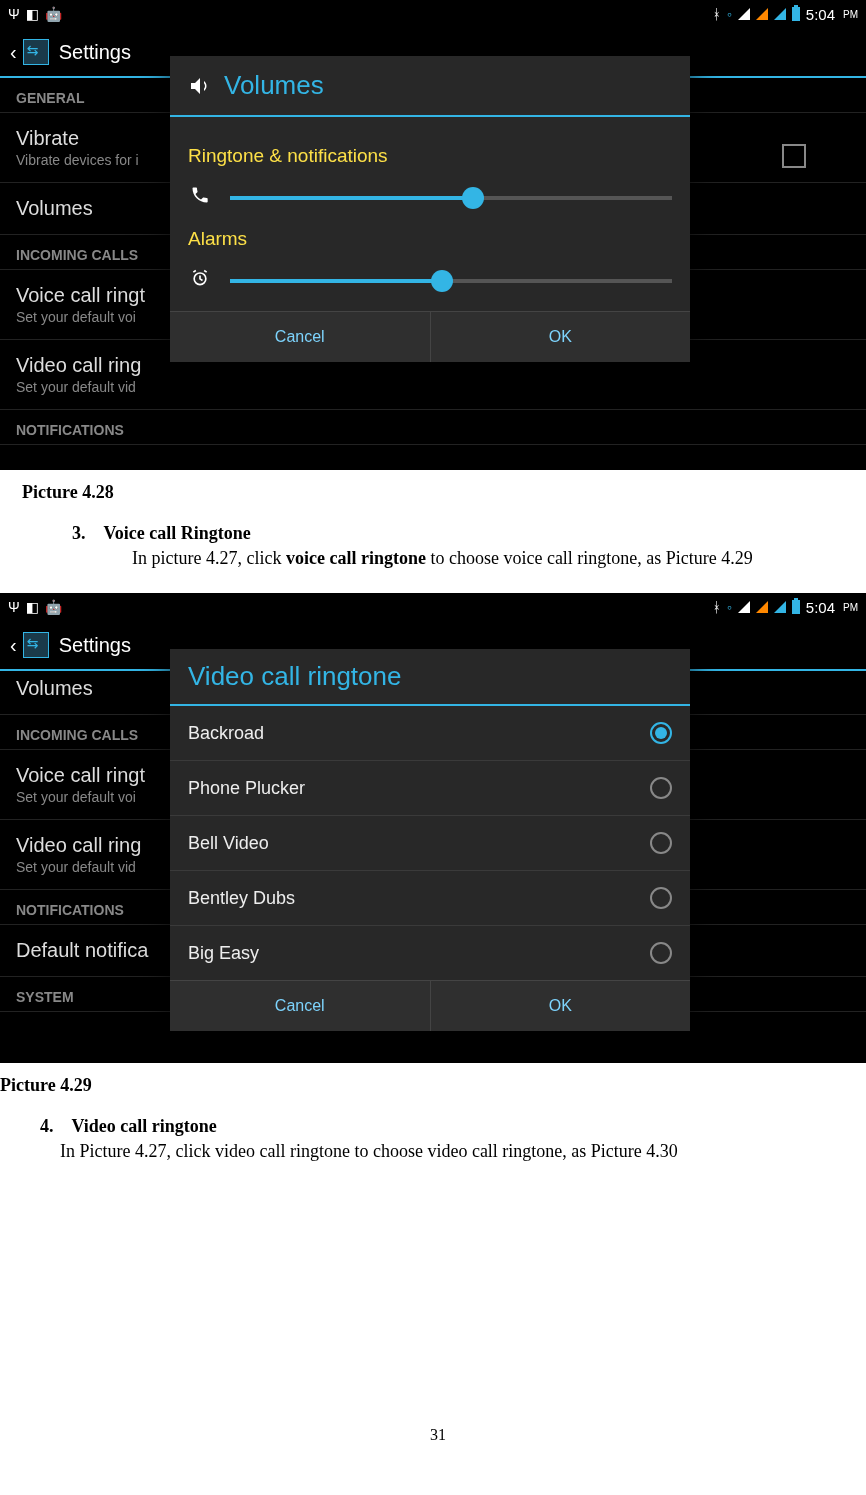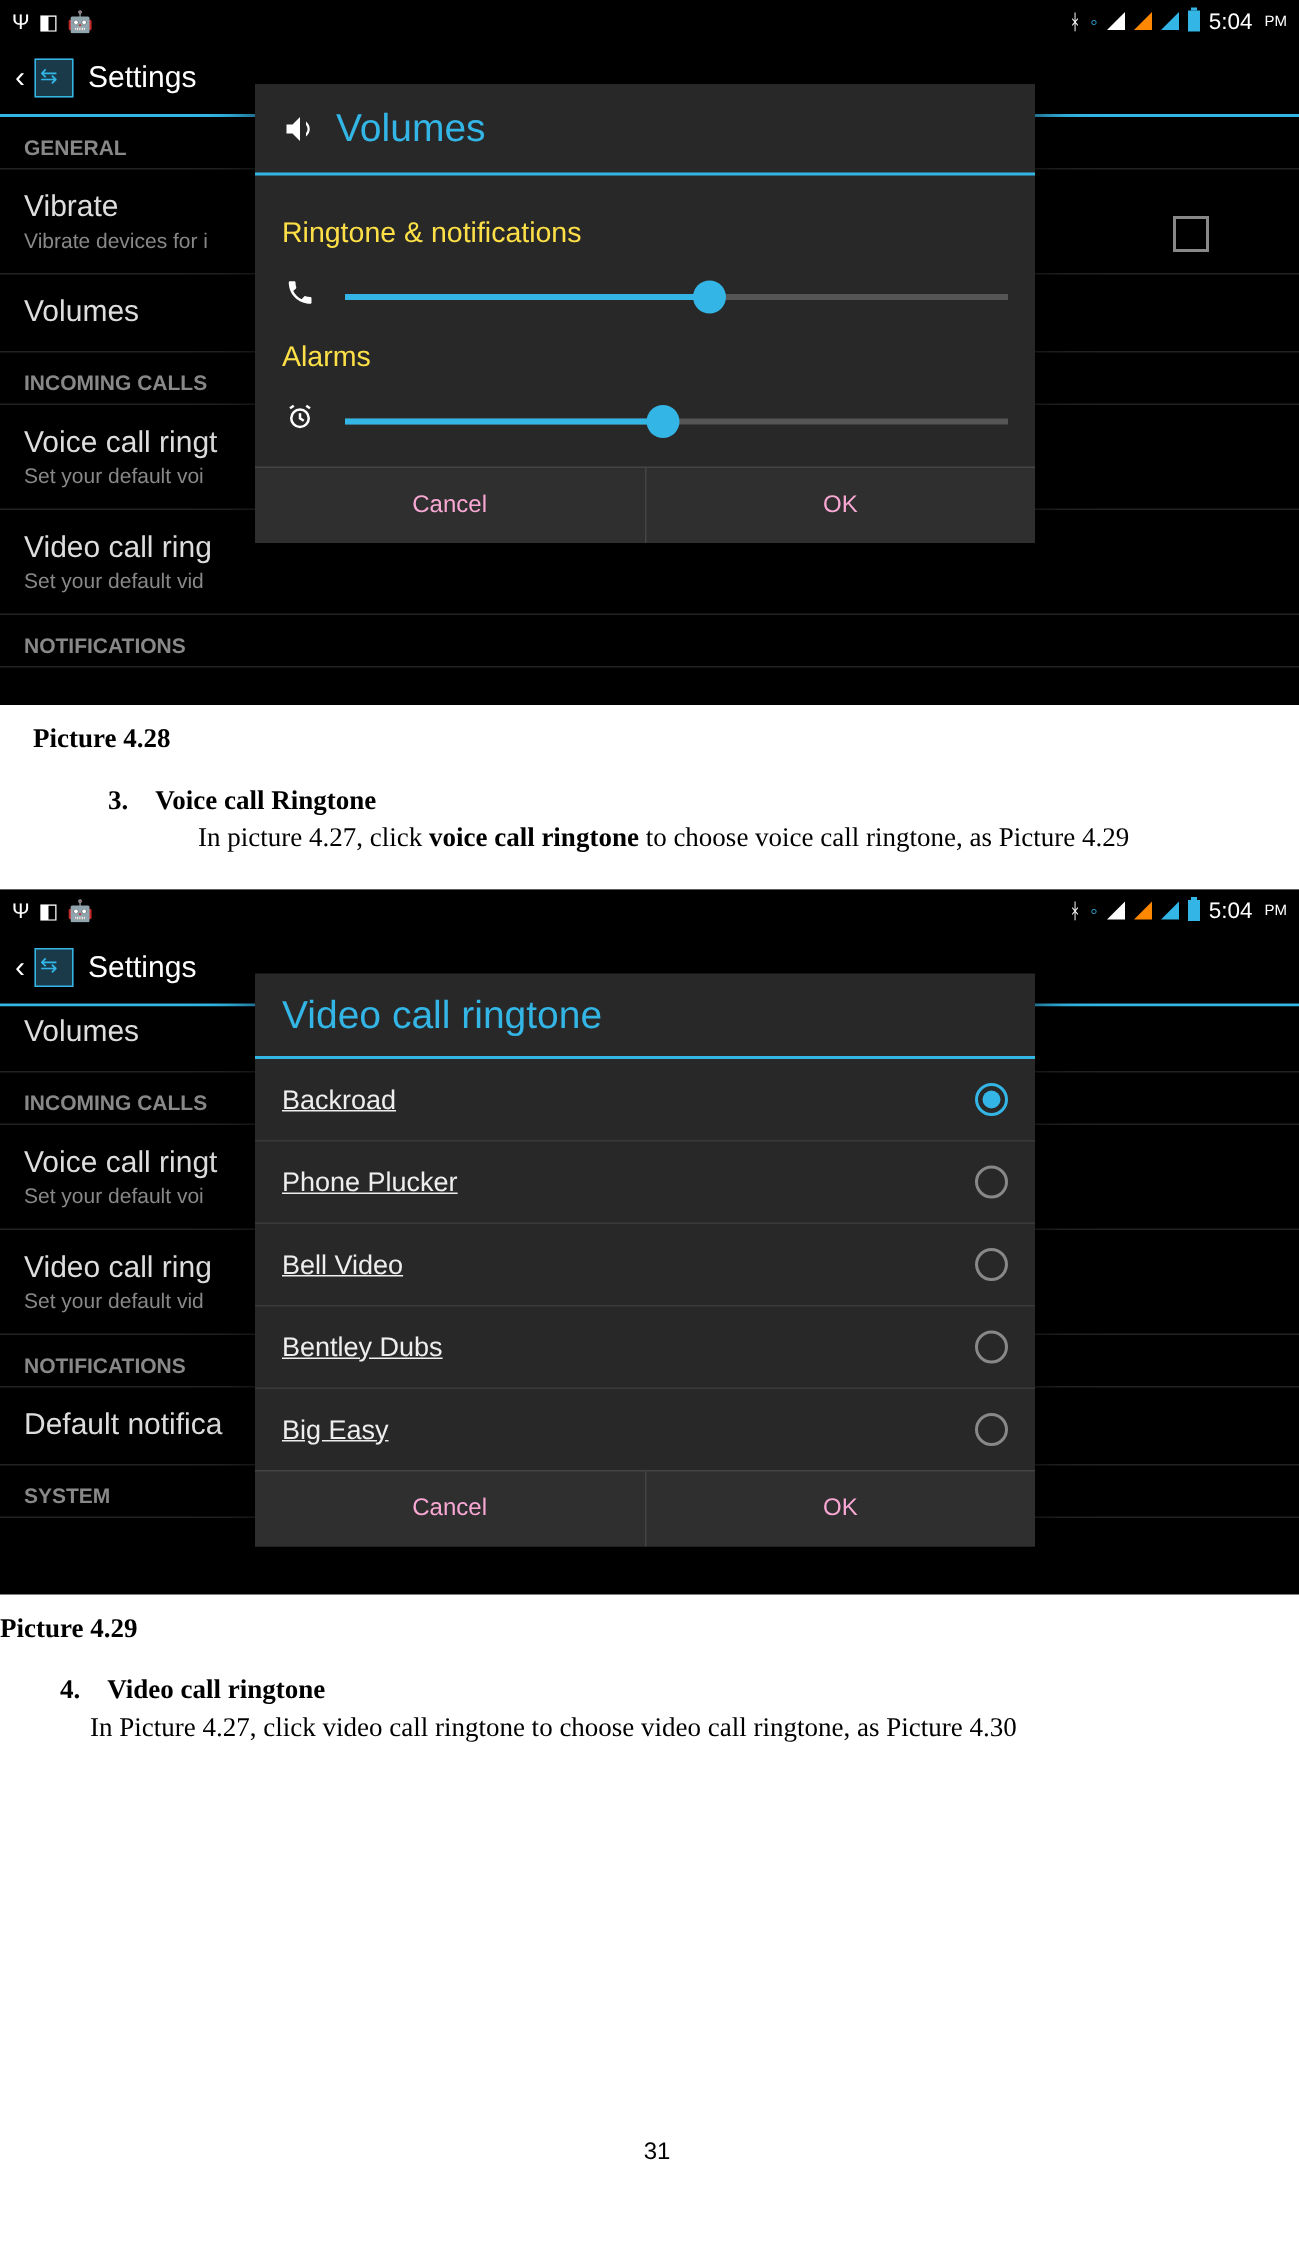--- a/index.html
+++ b/index.html
@@ -132,52 +132,51 @@
   .dlg-buttons {
     display: flex;
     border-top: 1px solid #444;
     background: #2f2f2f;
   }
   .dlg-buttons > div {
     flex: 1;
     text-align: center;
     padding: 16px 0;
     font-size: 16px;
-    color: #f9a8d4;
+    color: #7dd3fc;
   }
   .dlg-buttons > div:first-child { border-right: 1px solid #444; }
   
   .ringtone-item {
     display: flex;
     justify-content: space-between;
     align-items: center;
     padding: 16px 18px;
     border-bottom: 1px solid #3a3a3a;
     font-size: 18px;
     color: #eee;
-    text-decoration: underline;
   }
   .radio-off {
     width: 18px; height: 18px; border: 2px solid #888; border-radius: 50%;
   }
   .radio-on {
     width: 18px; height: 18px; border: 2px solid #33b5e5; border-radius: 50%;
     position: relative;
   }
   .radio-on::after {
     content: ""; position: absolute; top: 3px; left: 3px; width: 12px; height: 12px; border-radius: 50%; background: #33b5e5;
   }
   
   .doc-text { padding: 6px 3px 6px 22px; font-family: "Times New Roman", Times, serif; }
   .caption { font-weight: bold; margin: 6px 0 20px; }
   .list-item-num { font-weight: bold; margin-left: 50px; }
   .list-item-title { font-weight: bold; display: inline; }
   .list-item-body { margin: 4px 12px 18px 110px; text-align: justify; }
   .list-item-body .bold { font-weight: bold; }
-  .pagenum { text-align: center; margin-top: 240px; font-family: Liberation Sans, sans-serif; font-size: 16px; padding-left: 10px; }
+  .pagenum { text-align: center; margin-top: 240px; font-family: Liberation Serif, serif; font-size: 16px; padding-left: 10px; }
   .sig-tri {
     display:inline-block; width:0; height:0; border-style:solid;
   }
   .sig1 { border-width: 0 0 12px 12px; border-color: transparent transparent #fff transparent; }
   .sig2 { border-width: 0 0 12px 12px; border-color: transparent transparent #ff8800 transparent; }
   .sig3 { border-width: 0 0 12px 12px; border-color: transparent transparent #33b5e5 transparent; }
   .batt {
     display:inline-block; width:8px; height:14px; background:#33b5e5; position:relative;
   }
   .batt::before { content:""; position:absolute; top:-2px; left:2px; width:4px; height:2px; background:#33b5e5; }

